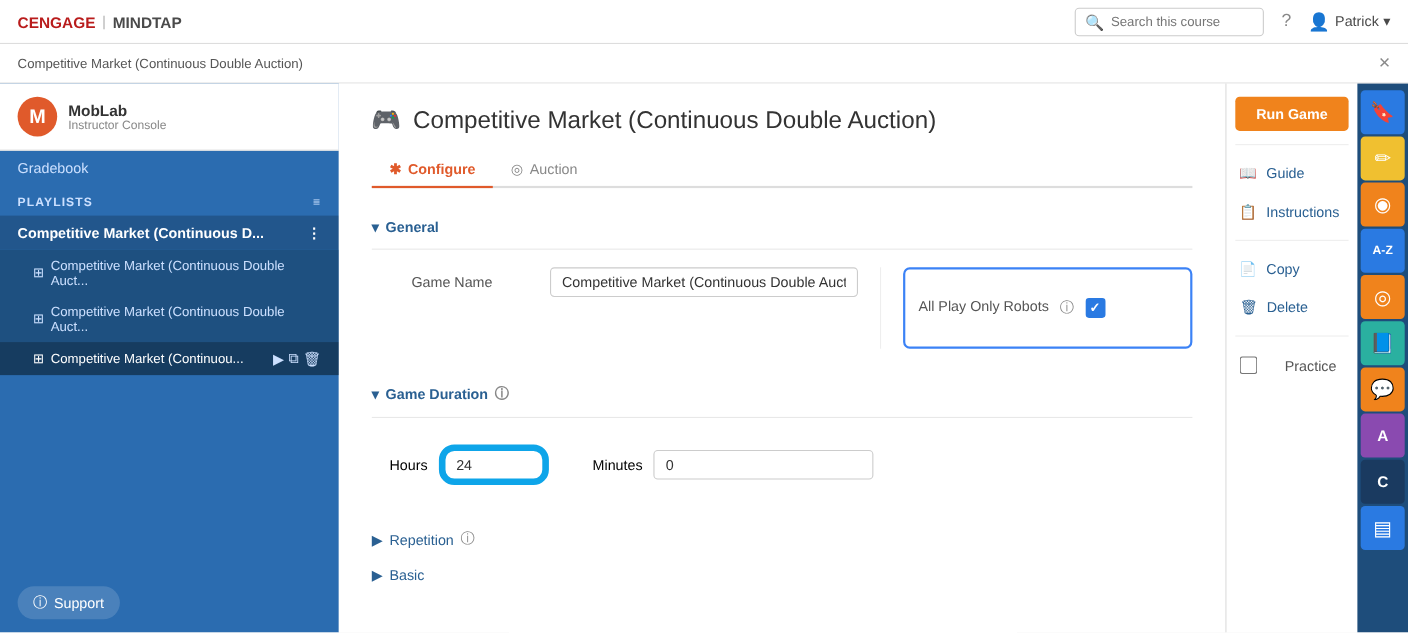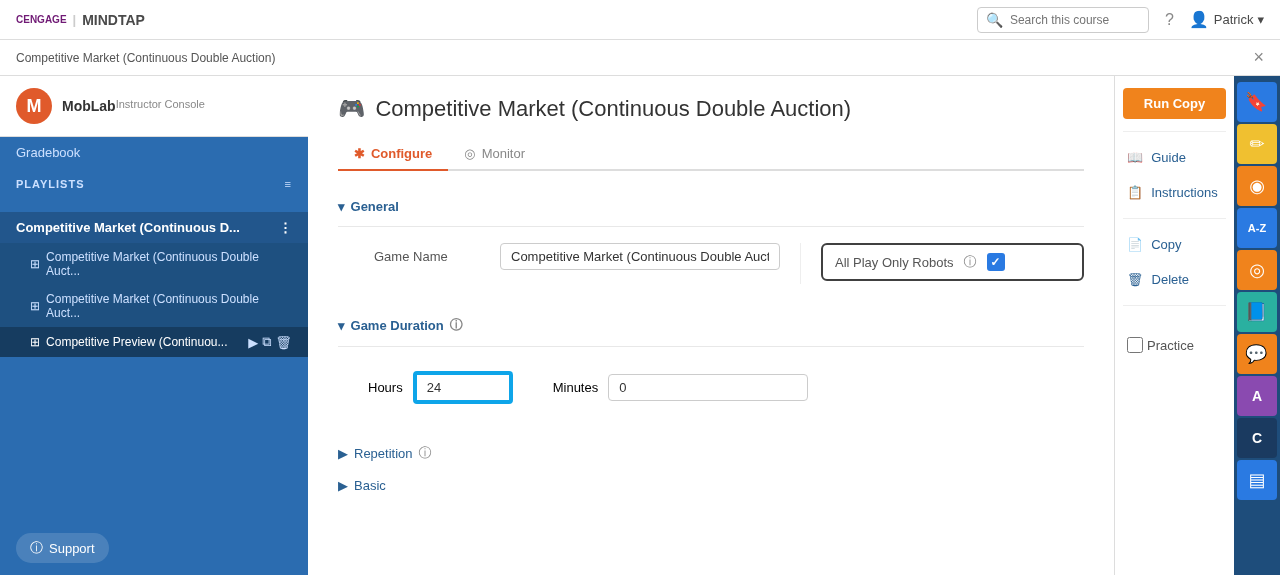--- a/index.html
+++ b/index.html
@@ -10,21 +10,21 @@
       height: 40px;
       background: #fff;
       border-bottom: 1px solid #ddd;
       display: flex;
       align-items: center;
       padding: 0 16px;
       justify-content: space-between;
     }
     .top-nav-left { display: flex; align-items: center; gap: 8px; }
     .cengage-logo { display: flex; align-items: center; gap: 6px; font-weight: bold; font-size: 13px; }
-    .cengage-logo .brand { color: #701a75; font-weight: 700; font-size: 10px; }
+    .cengage-logo .brand { color: #b91c1c; font-weight: 700; font-size: 14px; }
     .cengage-logo .separator { color: #ccc; }
     .cengage-logo .mindtap { color: #4a4a4a; font-weight: 700; font-size: 14px; }
     .top-nav-right { display: flex; align-items: center; gap: 16px; }
     .search-box {
       display: flex; align-items: center; border: 1px solid #ccc; border-radius: 4px;
       padding: 4px 8px; gap: 6px; background: #fff;
     }
     .search-box input { border: none; outline: none; font-size: 12px; width: 130px; color: #666; }
     .search-icon-top { color: #888; font-size: 14px; }
     .help-icon { color: #888; font-size: 16px; cursor: pointer; }
@@ -61,40 +61,40 @@
       background: #fff;
       display: flex;
       align-items: center;
       gap: 10px;
       border-bottom: 1px solid #ddd;
     }
     .moblab-logo {
       width: 36px; height: 36px; background: #e05a2b; border-radius: 50%;
       display: flex; align-items: center; justify-content: center; color: white; font-size: 18px; font-weight: bold;
     }
-    .moblab-info { display: flex; flex-direction: row; }
+    .moblab-info { display: flex; flex-direction: column; }
     .moblab-title { font-size: 14px; font-weight: bold; color: #333; }
     .moblab-subtitle { font-size: 11px; color: #888; }
 
     .course-name {
       padding: 14px 16px;
       font-size: 16px;
       font-weight: 600;
       color: #fff;
       background: #2a6092;
     }
     .gradebook-link {
       padding: 8px 16px;
       font-size: 13px;
       color: #cce0ff;
       cursor: pointer;
     }
 
     .playlists-header {
-      padding: 10px 16px 22px;
+      padding: 10px 16px 6px;
       display: flex;
       align-items: center;
       justify-content: space-between;
       font-size: 11px;
       font-weight: 700;
       letter-spacing: 1px;
       color: #cce0ff;
       text-transform: uppercase;
     }
     .playlist-item {
@@ -177,53 +177,53 @@
       display: flex; align-items: center; margin-bottom: 14px; gap: 16px; margin-left: 20px;
     }
     .form-label {
       width: 110px; font-size: 13px; color: #555; flex-shrink: 0;
     }
     .form-input {
       border: 1px solid #ccc; border-radius: 4px; padding: 5px 10px;
       font-size: 13px; color: #333; width: 200px; outline: none;
     }
     .form-input.highlighted {
-      border: 4px solid #0ea5e9; border-radius: 4px;
+      border: 6px solid #0ea5e9; border-radius: 14px;
     }
     .form-input.wide { width: 280px; }
     .checkbox-custom {
       width: 18px; height: 18px; border: 2px solid #ccc; border-radius: 3px;
       display: flex; align-items: center; justify-content: center;
       background: #fff; cursor: pointer;
     }
     .checkbox-custom.checked { background: #2a7ae2; border-color: #2a7ae2; }
     .checkbox-custom.checked::after { content: '✓'; color: white; font-size: 12px; font-weight: bold; }
     .option-group {
       display: flex; align-items: center; gap: 10px;
     }
     .option-label { font-size: 13px; color: #555; }
 
     
     .highlight-box {
-      border: 2px solid #404040; border-radius: 6px; padding: 8px 12px;
-      display: flex; align-items: center; gap: 10px;
+      border: 2px solid #3b82f6; border-radius: 6px; padding: 26px 12px;
+      display: flex; align-items: flex-start; gap: 10px;
     }
 
     .general-grid {
       display: flex; gap: 0;
     }
     .general-left { flex: 1; }
     .general-right {
       width: 300px; padding-left: 20px;
       border-left: 1px solid #eee; margin-left: 20px;
       display: flex; flex-direction: column; gap: 14px;
     }
 
     .duration-row {
-      display: flex; align-items: center; gap: 40px; padding: 8px 0; margin-left: 14px;
+      display: flex; align-items: center; gap: 40px; padding: 8px 0;
     }
 
     .hours-group { display: flex; align-items: center; gap: 10px; }
     .minutes-group { display: flex; align-items: center; gap: 10px; }
 
     .info-icon {
       color: #888; font-size: 13px; cursor: pointer;
     }
 
     .collapsible-row {
@@ -248,21 +248,21 @@
     }
     .btn-run { background: #f0831c; color: white; }
     .btn-preview { background: #2a7ae2; color: white; }
     .action-link {
       display: flex; align-items: center; gap: 8px;
       padding: 6px 4px; font-size: 13px; color: #2a6092; cursor: pointer;
     }
     .action-separator { height: 1px; background: #eee; margin: 4px 0; }
 
     .practice-row {
-      display: flex; align-items: center; gap: 4px; padding: 6px 4px; margin-top: 13px;
+      display: flex; align-items: center; gap: 25px; padding: 6px 4px;
     }
     .practice-checkbox {
       width: 16px; height: 16px; border: 1px solid #aaa; border-radius: 2px;
     }
     .practice-label { font-size: 13px; color: #555; }
 
     
     .icon-col {
       width: 46px;
       background: #1e4d7b;
@@ -340,21 +340,21 @@
         <span>⊞</span>
         <span>Competitive Market (Continuous Double Auct...</span>
       </div>
       <div class="sub-item">
         <span>⊞</span>
         <span>Competitive Market (Continuous Double Auct...</span>
       </div>
       <div class="sub-item active-sub">
         <div style="display:flex;align-items:center;gap:6px;">
           <span>⊞</span>
-          <span>Competitive Preview (Continuou...</span>
+          <span>Competitive Market (Continuou...</span>
         </div>
         <div class="sub-item-actions">
           <span style="font-size:13px;color:#cce0ff;">▶</span>
           <span style="font-size:13px;color:#cce0ff;">⧉</span>
           <span style="font-size:13px;color:#cce0ff;">🗑</span>
         </div>
       </div>
     </div>
     <div class="sidebar-footer">
       <button class="support-btn">
@@ -370,21 +370,21 @@
       <span>Competitive Market (Continuous Double Auction)</span>
     </div>
 
     <div class="tabs">
       <div class="tab active">
         <span style="color:#e05a2b;">✱</span>
         <span>Configure</span>
       </div>
       <div class="tab">
         <span>◎</span>
-        <span>Monitor</span>
+        <span>Auction</span>
       </div>
     </div>
 
     <div class="section">
       <div class="section-header">
         <span>▾</span>
         <span>General</span>
       </div>
       <hr class="section-divider">
       <div class="section-content">
@@ -438,21 +438,21 @@
       <span>Basic</span>
     </div>
 
     <div class="collapsible-row">
       
       
     </div>
   </div>
 
   <div class="action-panel">
-    <button class="action-btn btn-run">Run Copy</button>
+    <button class="action-btn btn-run">Run Game</button>
 
     <div class="action-separator"></div>
 
     <div class="action-link">
       <span>📖</span>
       <span>Guide</span>
     </div>
     <div class="action-link">
       <span>📋</span>
       <span>Instructions</span>

